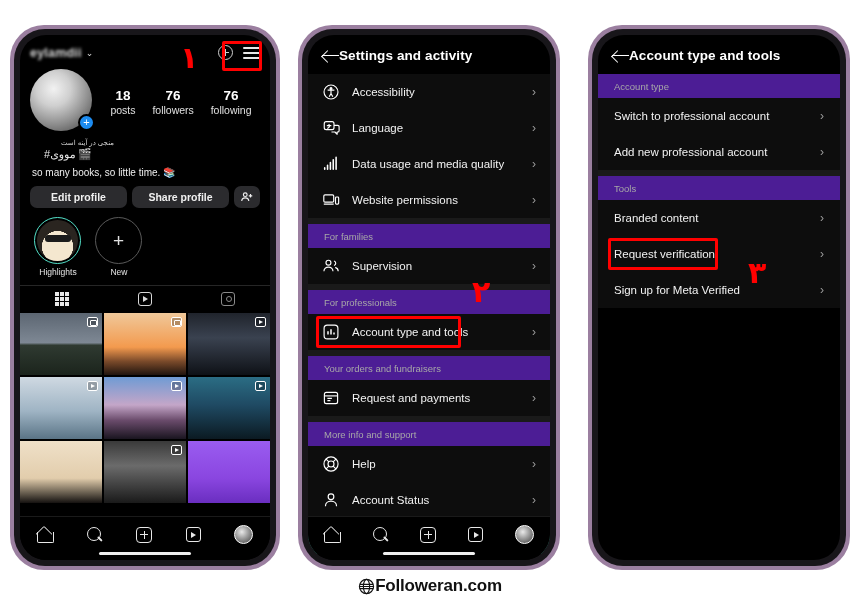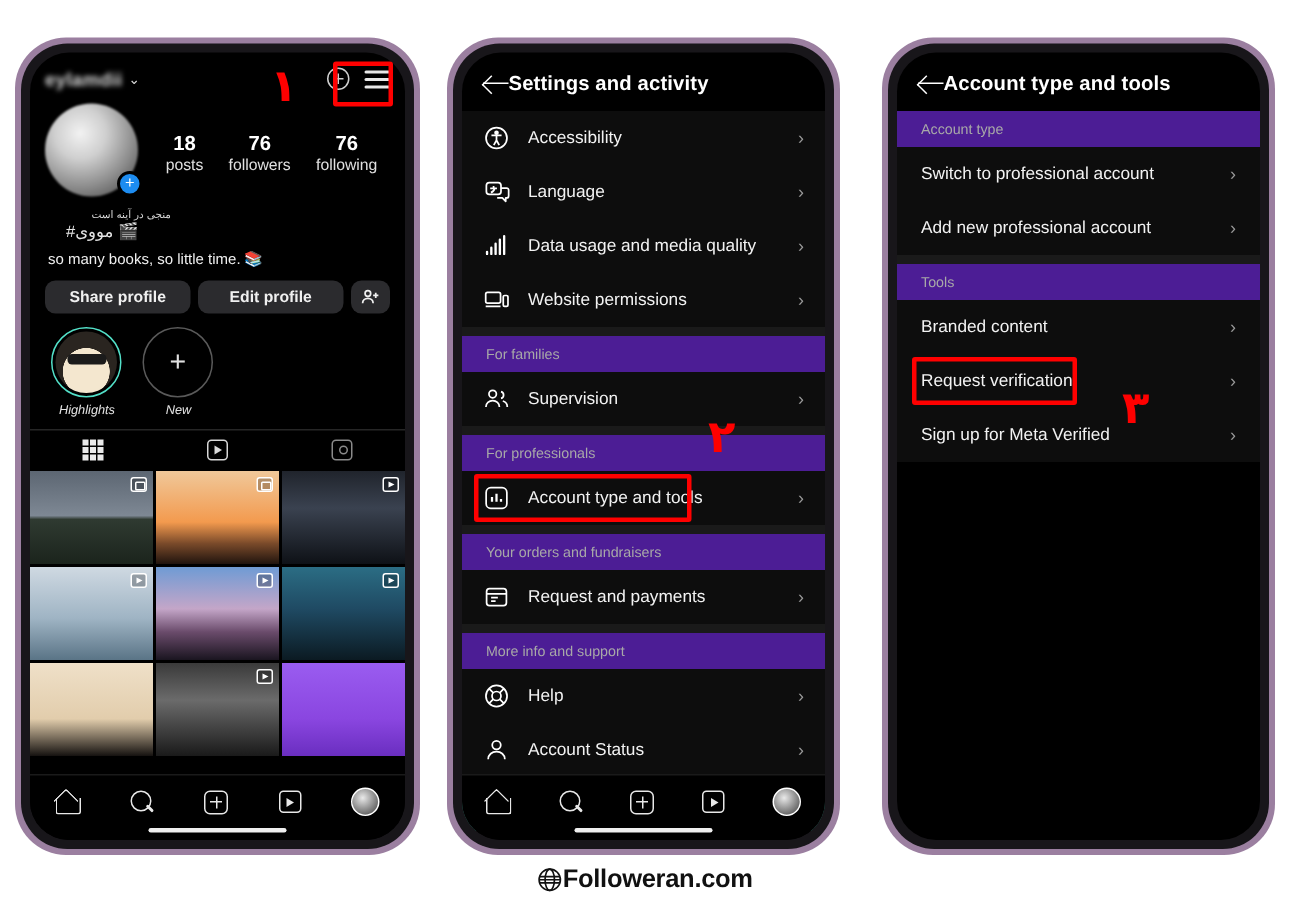--- a/index.html
+++ b/index.html
@@ -117,21 +117,21 @@
   }
   .hl-img:before {
     content: ""; position: absolute; left: 50%; top: 36%; transform: translateX(-50%);
     width: 26px; height: 7px; background: #1b1b1b; border-radius: 3px;
   }
   .hl-new {
     width: 47px; height: 47px; border-radius: 50%; border: 1.4px solid #5a5a5a;
     display: flex; align-items: center; justify-content: center;
     font-size: 19px; color: #e0e0e0; font-weight: 300;
   }
-  .hl-lbl { font-size: 8.5px; color: #e4e4e4; margin-top: 3px; font-style: italic; }
+  .hl-lbl { font-size: 8.5px; color: #e4e4e4; margin-top: 3px; }
 
   .tabs {
     display: flex; margin-top: 8px; border-top: 1px solid #262626;
     height: 27px; align-items: center;
   }
   .tab { flex: 1; display: flex; align-items: center; justify-content: center; }
   .grid-ic { width: 14px; height: 14px; display: grid;
     grid-template-columns: repeat(3,1fr); grid-template-rows: repeat(3,1fr); gap: 1px; }
   .grid-ic i { background: #e9e9e9; }
   .reel-ic {
@@ -312,22 +312,22 @@
           </div>
         </div>
 
         <div class="bio">
           <div class="bio-fa">منجی در آینه است</div>
           <div class="bio-tag">#مووی 🎬</div>
           <div class="bio-en">so many books, so little time. 📚</div>
         </div>
 
         <div class="p-btns">
+          <div class="pbtn">Edit profile</div>
           <div class="pbtn">Share profile</div>
-          <div class="pbtn">Edit profile</div>
           <div class="pbtn sq">
             <svg width="14" height="14" viewBox="0 0 24 24" fill="none" stroke="#f0f0f0" stroke-width="2">
               <circle cx="9" cy="8" r="3.2"></circle>
                 <path d="M3 19c0-3.3 2.7-5.5 6-5.5s6 2.2 6 5.5"></path>
               <path d="M18 7v6M15 10h6"></path>
             </svg>
           </div>
         </div>
 
         <div class="hl-row">

